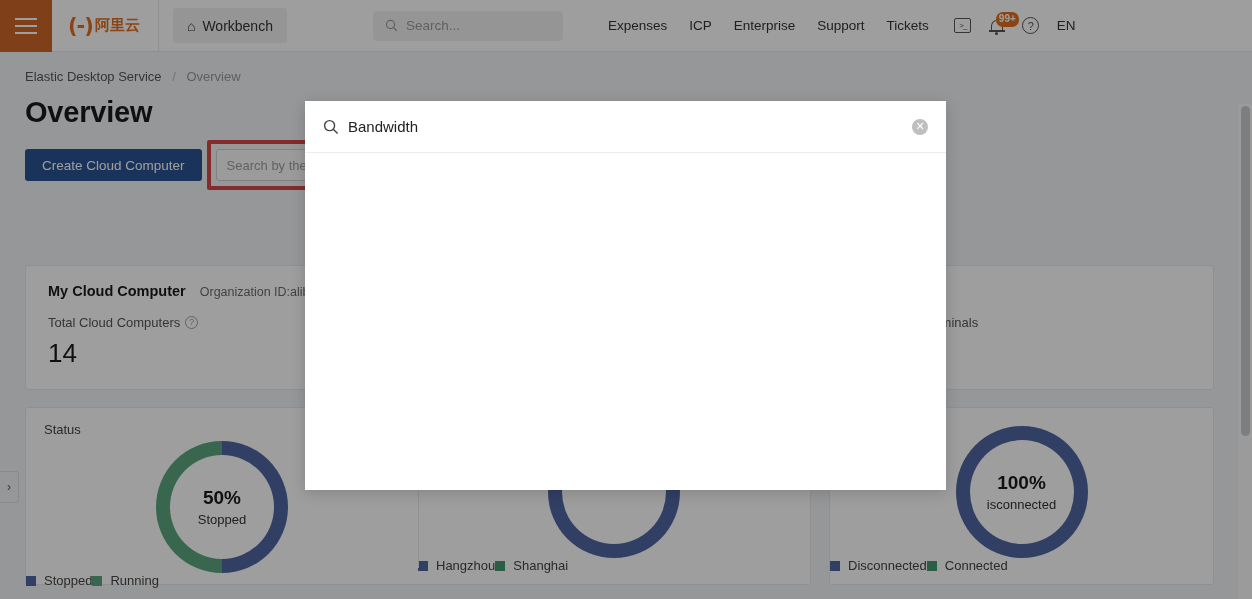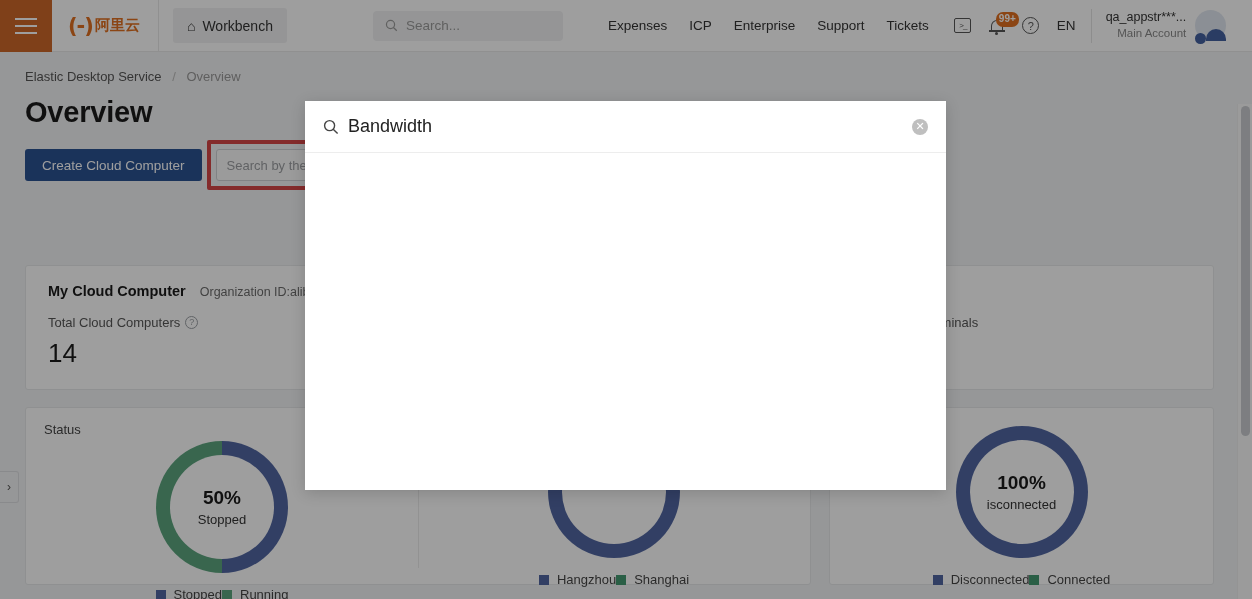--- a/index.html
+++ b/index.html
@@ -144,21 +144,21 @@
   .donut::after{
     content:""; position:absolute; left:14px; top:14px; right:14px; bottom:14px;
     background:#fff; border-radius:50%;
   }
   .donut-ctr {
     position:absolute; inset:0; display:flex; flex-direction:column; align-items:center; justify-content:center;
     z-index:2;
   }
   .donut-pct { font-size:19px; font-weight:700; color:#1a1a1a; }
   .donut-sub { font-size:13px; color:#333; margin-top:3px; }
-  .legend { display:flex; justify-content:center; margin-top: 14px; }
+  .legend { display:flex; }
   .legend-item{display:flex;align-items:center;gap:8px;font-size:13px;color:#444;}
   .legend-sw{width:10px;height:10px;}
 
   
   .edge-handle{
     position:absolute; left:0; top:419px; width:19px; height:32px;
     background:#f2f3f5; border:1px solid #dcdfe3; border-left:none; border-radius:0 3px 3px 0;
     display:flex;align-items:center;justify-content:center; font-size:12px;color:#555;cursor:pointer;
     z-index:5;
   }
@@ -172,21 +172,21 @@
     position:absolute; left:305px; top:101px; width:641px; height:389px;
     background:#ffffff; box-shadow: 0 3px 14px rgba(0,0,0,0.16);
     z-index: 50; display:flex; flex-direction:column;
   }
   .modal-search-row {
     height: 52px; display:flex; align-items:center; padding: 0 18px 0 18px;
     border-bottom:1px solid #ededed;
   }
   .msr-ico { width:16px;height:16px; margin-right:9px; position:relative; flex:0 0 16px;}
   .modal-input {
-    flex:1; border:none; outline:none; font-size:18px; color:#222;
+    flex:1; border:none; outline:none; font-size:15px; color:#222;
     font-family:"Liberation Sans", sans-serif; background:transparent;
   }
   .clear-btn {
     width:16px;height:16px;border-radius:50%;background:#bfbfbf;color:#fff;
     display:flex;align-items:center;justify-content:center;font-size:11px;cursor:pointer; line-height:1;
   }
   .modal-results { padding: 19px 18px 0 18px; }
   .res-group { font-size:13.5px; font-weight:700; color:#222; }
   .res-item { font-size:13.5px; color:#333; margin-top: 18px; cursor:pointer; }
 </style>
@@ -241,30 +241,20 @@
             <div class="bell-clap"></div>
             <div class="badge">99+</div>
           </div>
         </div>
         <div class="hdr-ico">
           <div class="qmark">?</div>
         </div>
         <div class="lang">EN</div>
       </div>
 
-      <div class="acct">
-        <div class="acct-txt">
-          <div class="acct-name">qa_appstr***...</div>
-          <div class="acct-sub">Main Account</div>
-        </div>
-        <div class="avatar-wrap">
-          <div class="avatar-head"></div>
-          <div class="avatar-body"></div>
-        </div>
-      </div>
     </div>
 
     <div class="body-area">
 
       <div class="breadcrumb">
         <span>Elastic Desktop Service</span>
         <span class="sep">/</span>
         <span class="cur">Overview</span>
       </div>
 

